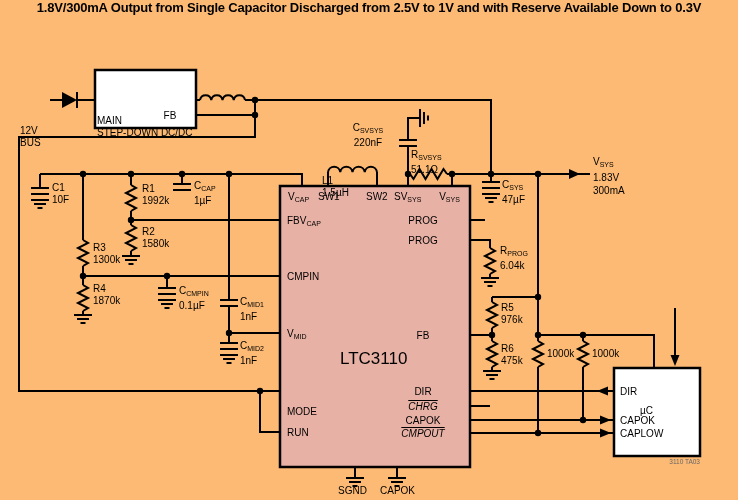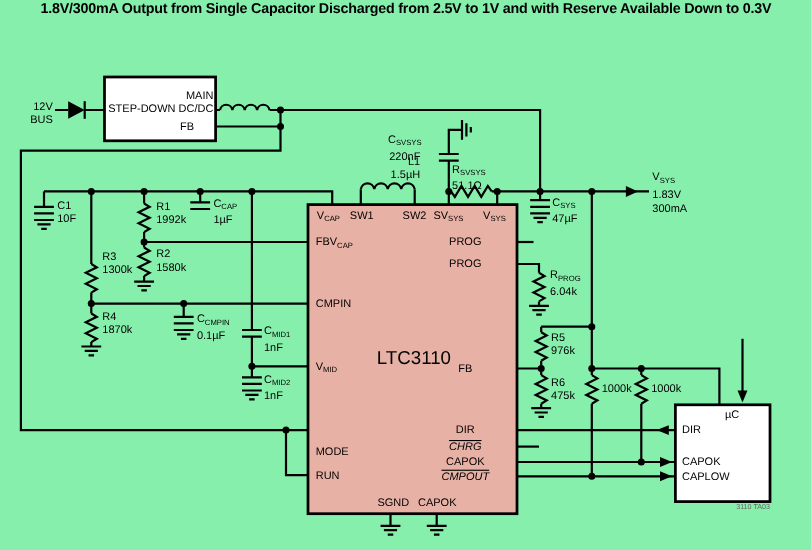--- a/index.html
+++ b/index.html
@@ -1,21 +1,21 @@
 <!DOCTYPE html>
 <html><head>
 <meta charset="utf-8">
 <style>
   html,body{margin:0;padding:0;background:#fff;}
-  #stage{position:relative;width:738px;height:500px;background:#86efac;overflow:hidden;
+  #stage{position:relative;width:738px;height:500px;background:#fdba74;overflow:hidden;
          font-family:"Liberation Sans",sans-serif;}
   #stage svg{position:absolute;left:0;top:0;}
   .lbl{position:absolute;font-size:10px;line-height:12px;color:#000;white-space:nowrap;}
   .lbl sub{font-size:7px;vertical-align:-2px;letter-spacing:0;}
-  .ctr{text-align:right;}
+  .ctr{text-align:left;margin-top:33px;}
   .rgt{text-align:center;}
   .ovl{text-decoration:overline;font-style:italic;}
   #title{position:absolute;left:0;top:8;width:738px;text-align:center;
          font-size:13px;font-weight:bold;letter-spacing:-0.2px;color:#000;}
   .foot{position:absolute;font-size:6.5px;color:#666;}
 </style>
 </head>
 <body>
 
 <div id="stage">
@@ -248,21 +248,21 @@
       <div>10F</div>
     </div>
   <div class="lbl" style="left:142px;top:183px">
     <div>R1</div>
       <div>1992k</div>
     </div>
   <div class="lbl" style="left:142px;top:226px">
     <div>R2</div>
       <div>1580k</div>
     </div>
-  <div class="lbl" style="left:93px;top:228px">
+  <div class="lbl" style="left:93px;top:242px">
     <div>R3</div>
       <div>1300k</div>
     </div>
   <div class="lbl" style="left:93px;top:283px">
     <div>R4</div>
       <div>1870k</div>
     </div>
   <div class="lbl" style="left:194px;top:180px">
     <div><span>C</span><sub>CAP</sub></div>
     <div>1µF</div>

